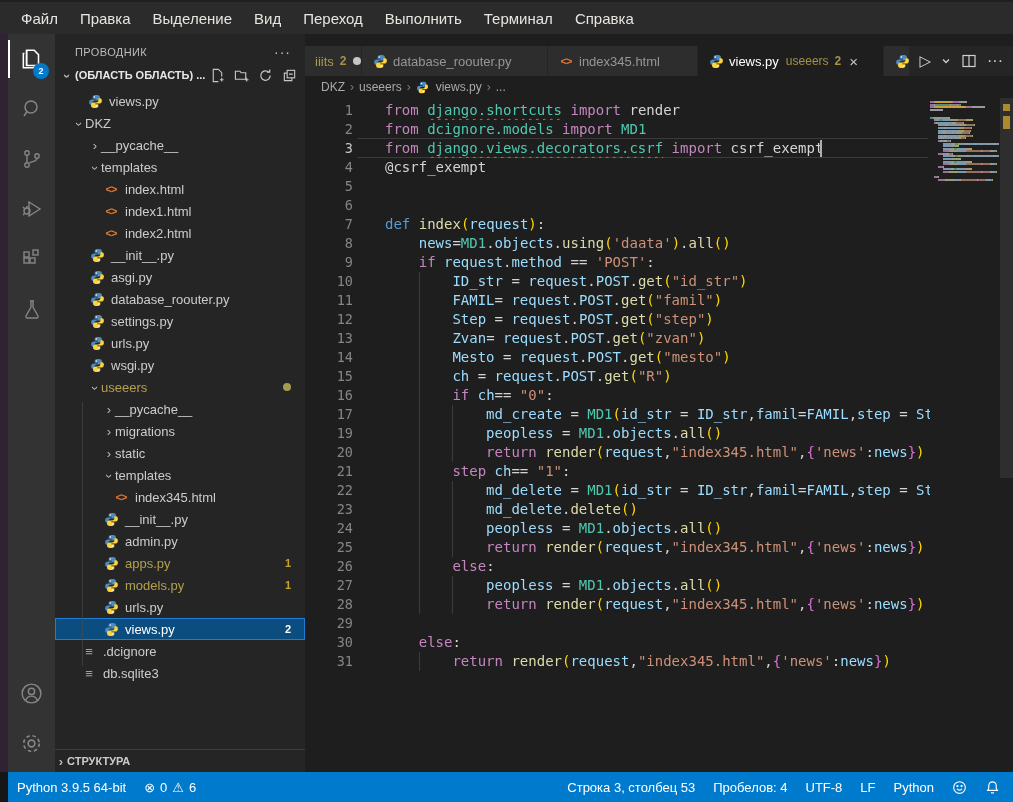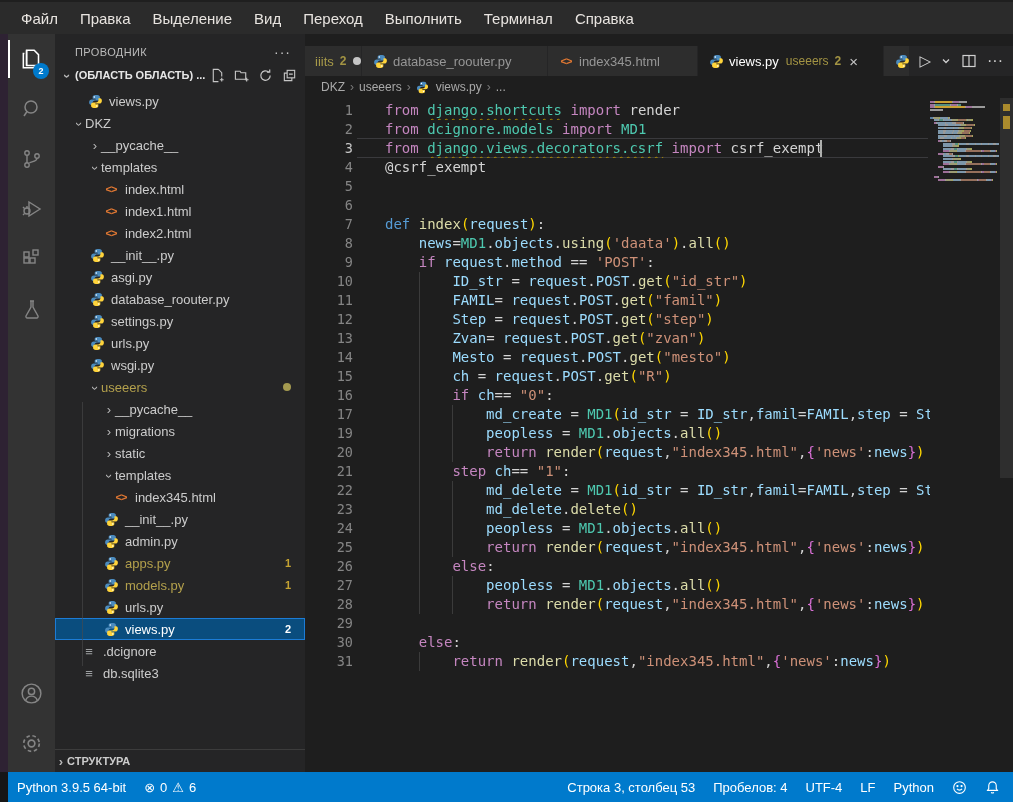--- a/index.html
+++ b/index.html
@@ -619,21 +619,21 @@
     </span>
     <span class="st-seg">
       <span class="st-ico">⊗</span>
       <span>0</span>
       <span class="st-ico">⚠</span>
       <span>6</span>
     </span>
     <span class="st-right" id="statusright">
         <span class="st-seg">Строка 3, столбец 53</span>
         <span class="st-seg">Пробелов: 4</span>
-        <span class="st-seg">UTF-4</span>
+        <span class="st-seg">UTF-8</span>
         <span class="st-seg">LF</span>
         <span class="st-seg">Python</span>
         <span class="st-seg">
           <svg width="15" height="15" viewBox="0 0 16 16" fill="none" stroke="#fff" stroke-width="1.2">
             <circle cx="8" cy="8" r="6.2"></circle>
             <circle cx="5.8" cy="6.5" r=".6" fill="#fff"></circle>
             <circle cx="10.2" cy="6.5" r=".6" fill="#fff"></circle>
             <path d="M5.3 9.5c1.5 1.8 3.9 1.8 5.4 0"></path>
           </svg>
         </span>

